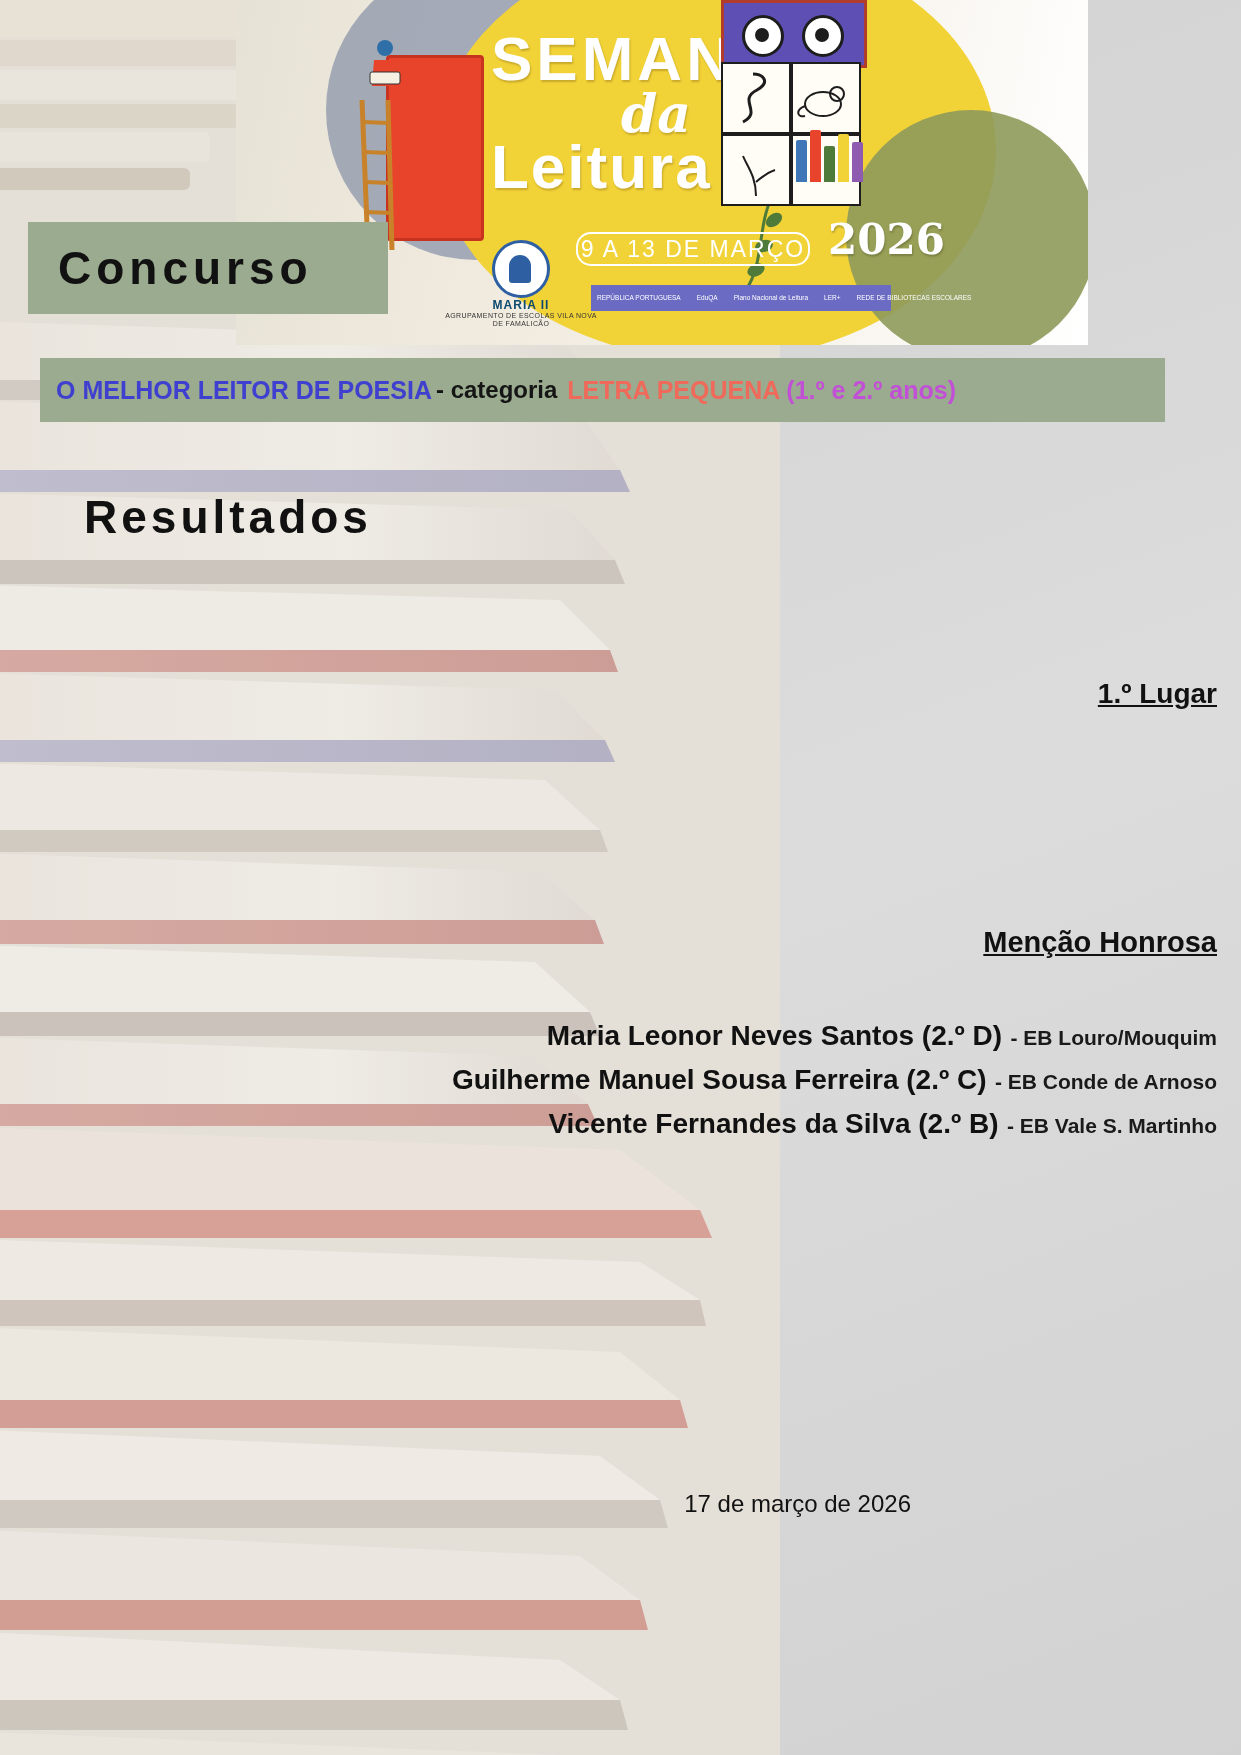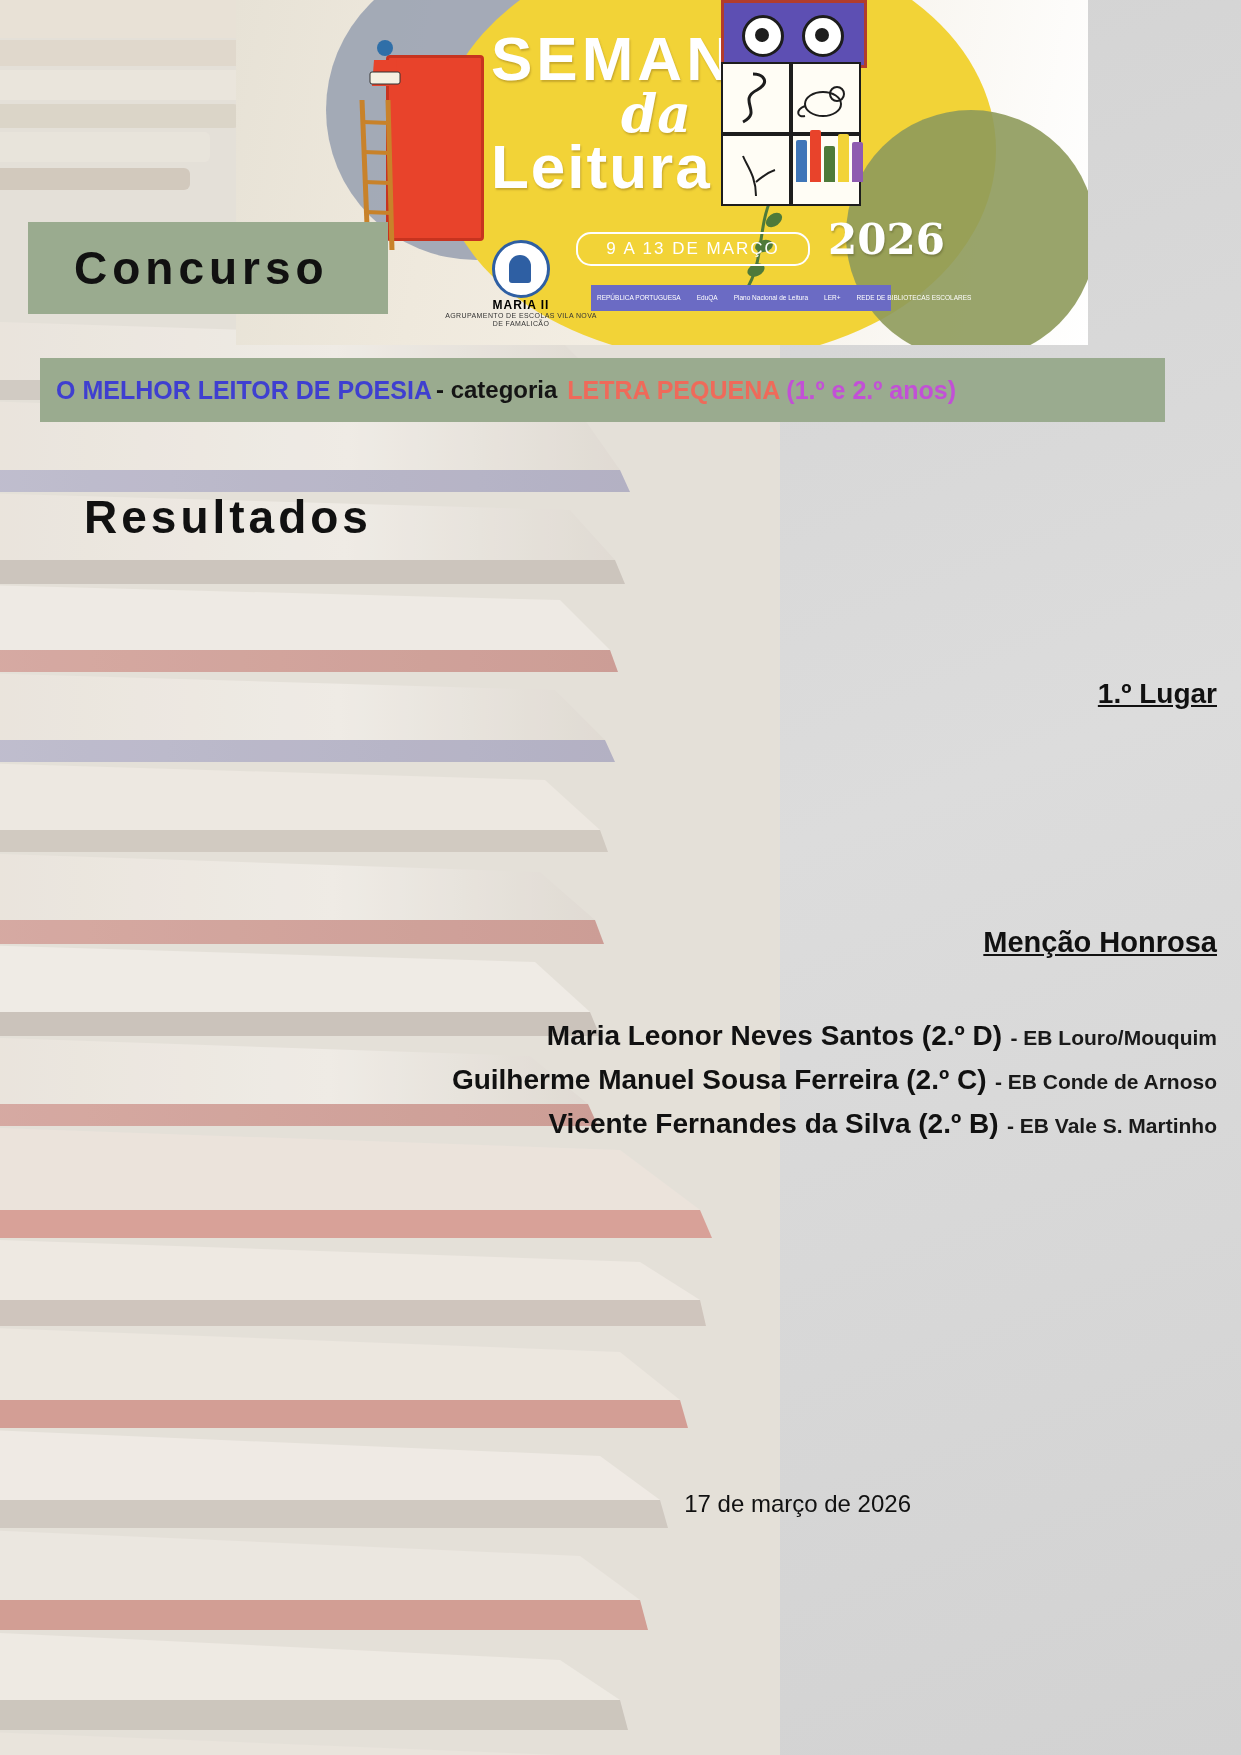--- a/index.html
+++ b/index.html
@@ -130,21 +130,21 @@
   }
   .banner-dates {
     position: absolute;
     left: 340px;
     top: 232px;
     width: 230px;
     height: 30px;
     border: 2px solid #ffffff;
     border-radius: 15px;
     color: #ffffff;
-    font-size: 17px;
+    font-size: 23px;
     letter-spacing: 2px;
     display: flex;
     align-items: center;
     justify-content: center;
   }
   .banner-year {
     position: absolute;
     left: 592px;
     top: 215px;
     color: #ffffff;
@@ -233,21 +233,21 @@
     left: 14px;
     top: 12px;
     width: 22px;
     height: 28px;
     background: #2e5fa3;
     border-radius: 11px 11px 3px 3px;
   }
   .banner-logo .mariaii {
     font-size: 12px;
     font-weight: bold;
-    color: #000000;
+    color: #0c4a6e;
     letter-spacing: 1px;
   }
   .banner-logo .agr {
     font-size: 7px;
     color: #333333;
     letter-spacing: 0.4px;
     line-height: 1.15;
   }
   .banner-partners {
     position: absolute;
@@ -284,21 +284,21 @@
   
   .tag-concurso {
     position: absolute;
     left: 28px;
     top: 222px;
     width: 360px;
     height: 92px;
     background: #9aab8f;
     display: flex;
     align-items: center;
-    padding-left: 46px;
+    padding-left: 30px;
     box-sizing: border-box;
   }
   .tag-concurso span {
     font-size: 46px;
     font-weight: bold;
     letter-spacing: 5px;
     color: #111111;
     font-family: "Liberation Sans", sans-serif;
   }
 

